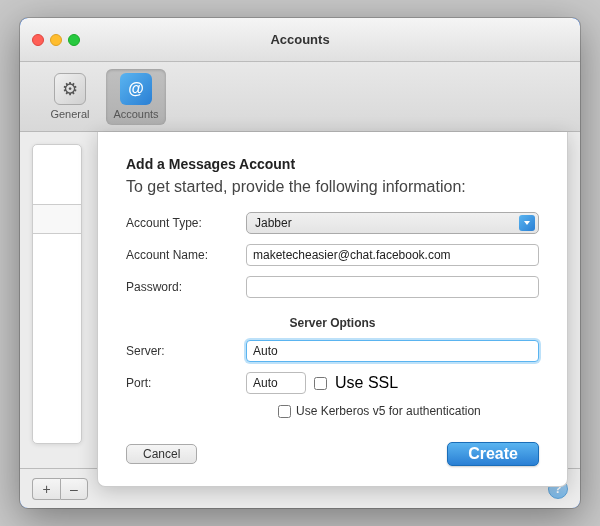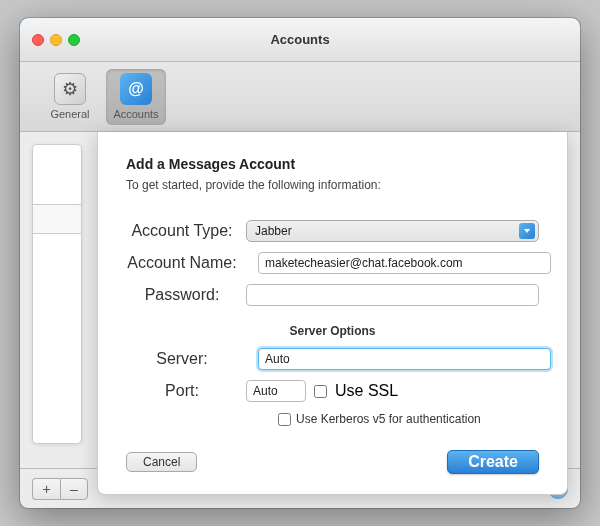--- a/index.html
+++ b/index.html
@@ -163,36 +163,36 @@
     }
 
     .sheet-title {
       font-size: 14px;
       font-weight: 700;
       color: #222;
       margin-bottom: 6px;
     }
 
     .sheet-subtitle {
-      font-size: 12px;
+      font-size: 16px;
       color: #444;
-      margin-bottom: 28px;
+      margin-bottom: 16px;
     }
 
     
     .form-row {
       display: flex;
       align-items: center;
       margin-bottom: 10px;
     }
 
     .form-label {
       width: 120px;
-      text-align: center;
-      font-size: 16px;
+      text-align: left;
+      font-size: 12px;
       color: #333;
       padding-right: 8px;
       flex-shrink: 0;
     }
 
     .form-control {
       flex: 1;
     }
 
     
@@ -242,21 +242,20 @@
     .text-input {
       width: 100%;
       height: 22px;
       background: white;
       border: 1px solid #bbb;
       border-radius: 4px;
       font-size: 12px;
       color: #222;
       padding: 0 6px;
       outline: none;
-      margin-left: 12px;
     }
     .text-input.focused {
       border-color: #5ab4f0;
       box-shadow: 0 0 0 2px rgba(90,180,240,0.4);
     }
 
     
     .password-input {
       width: 100%;
       height: 22px;

